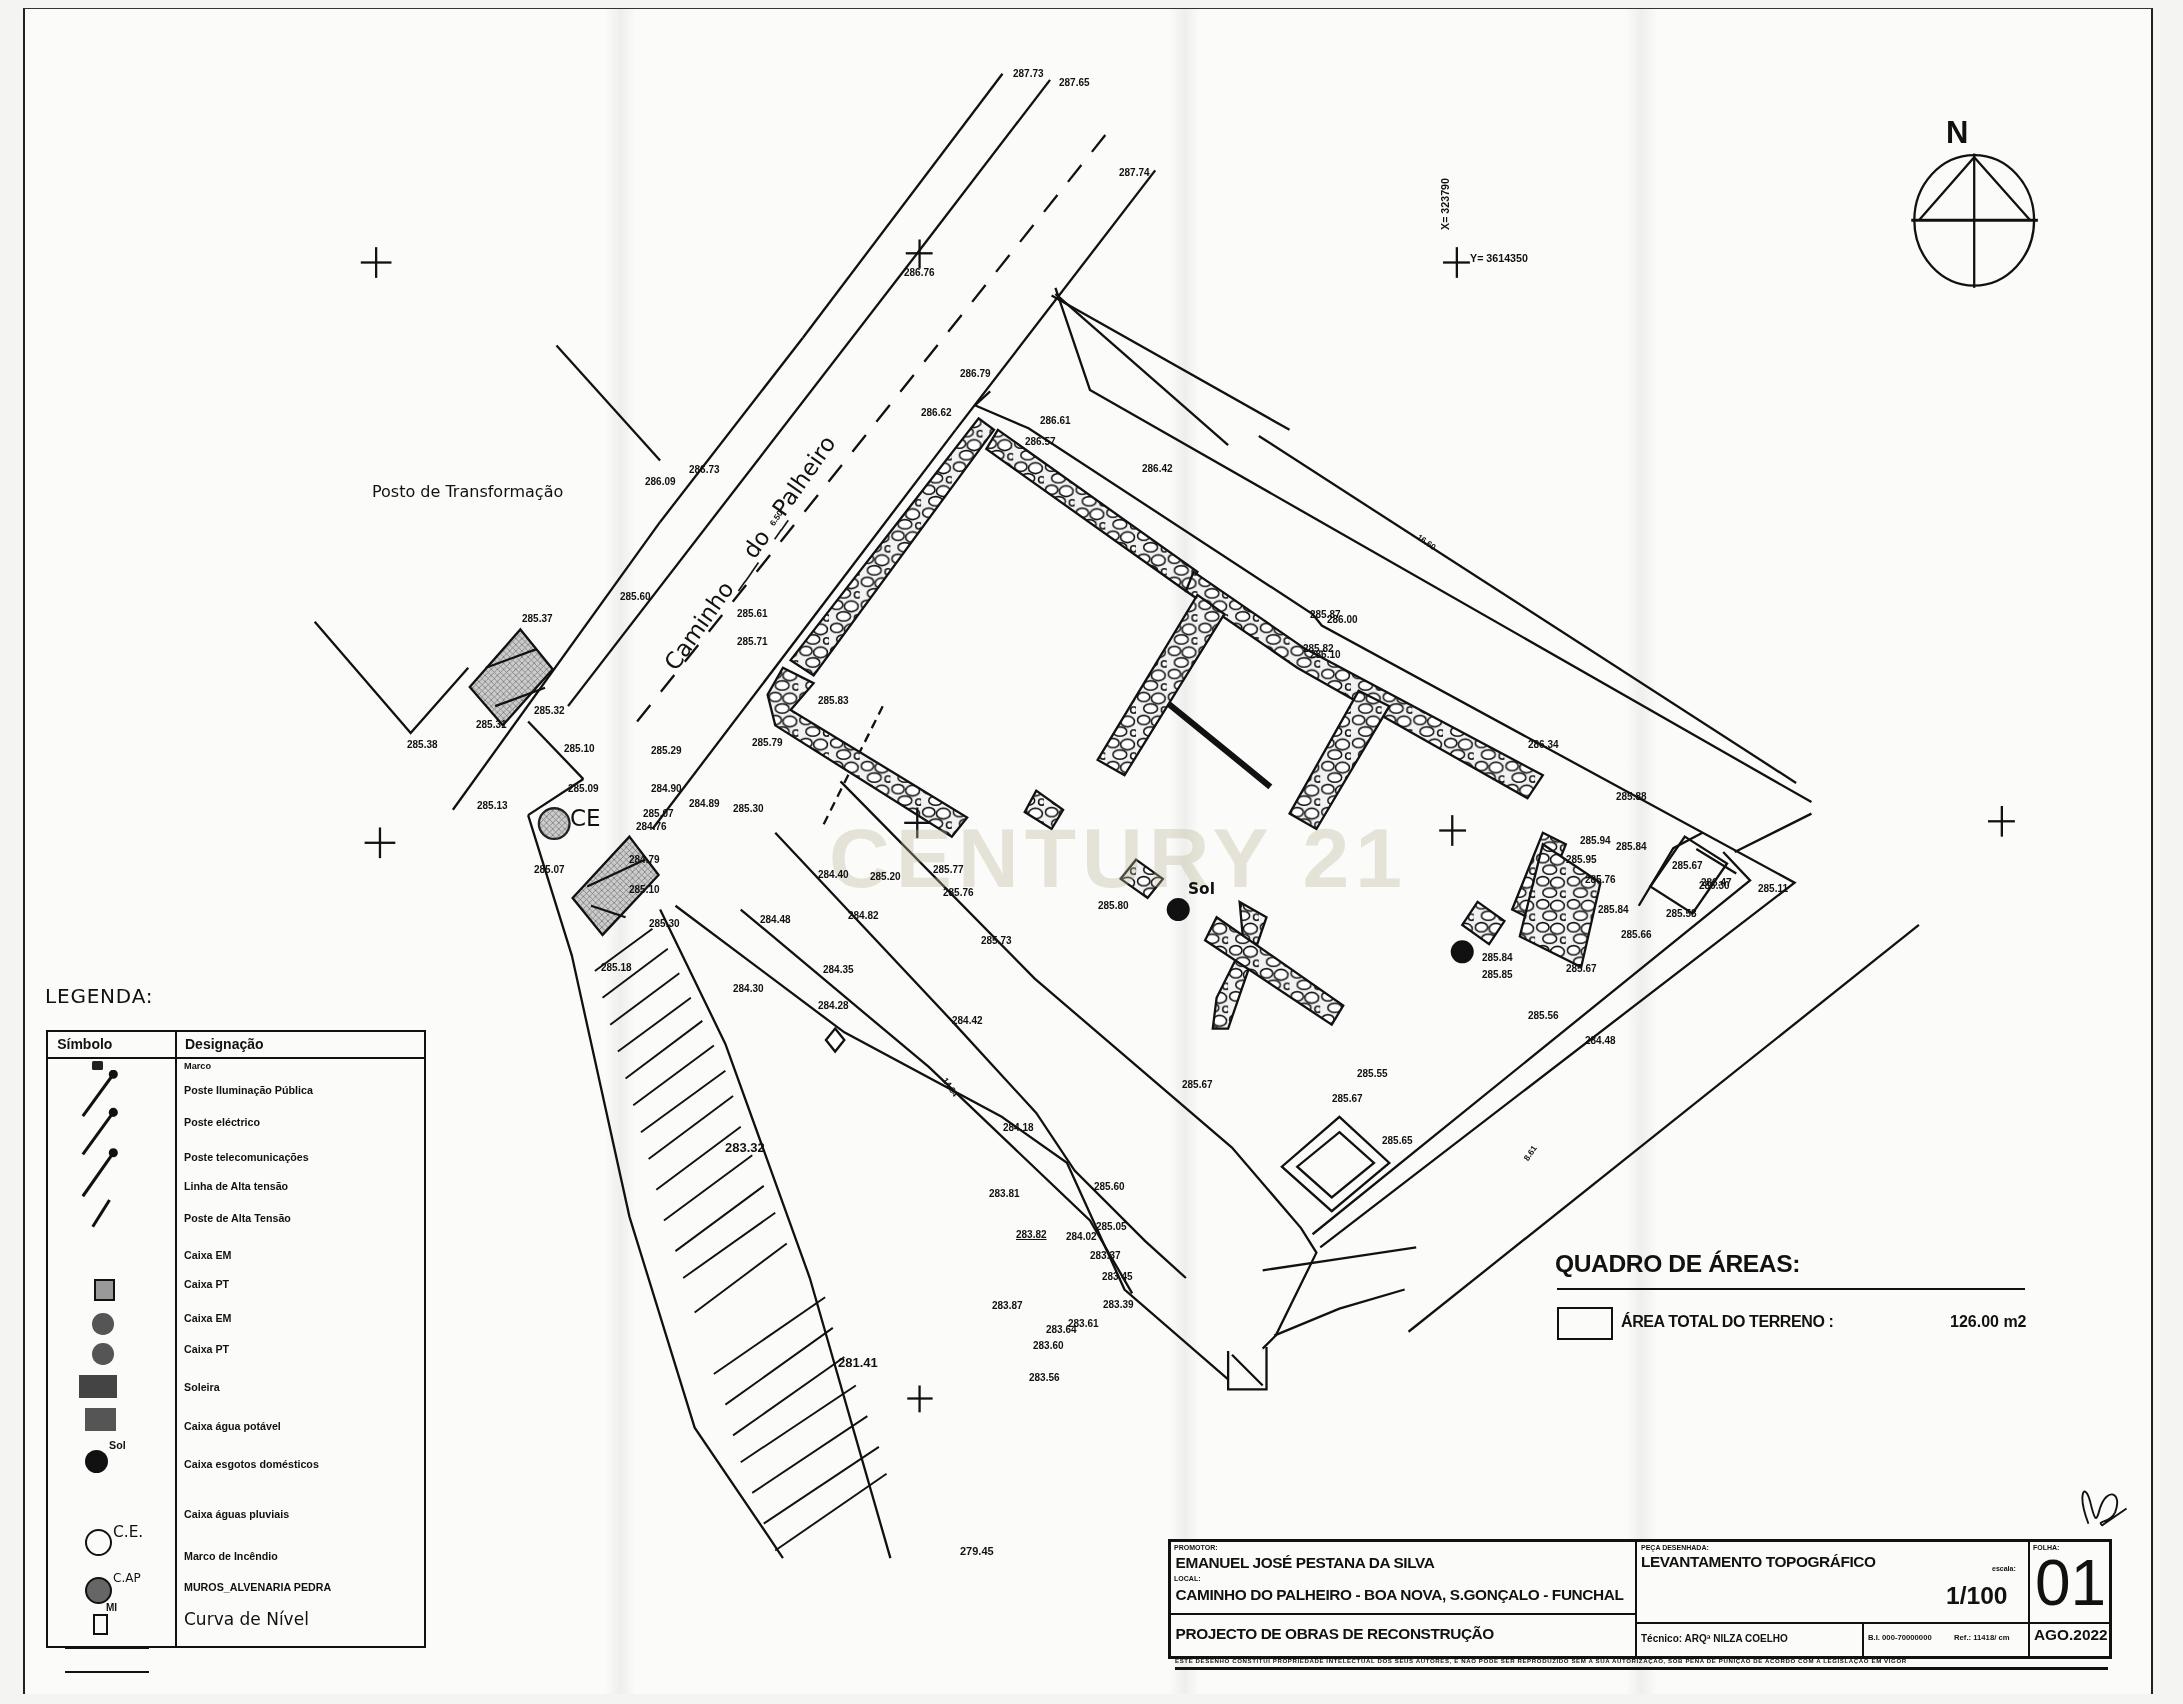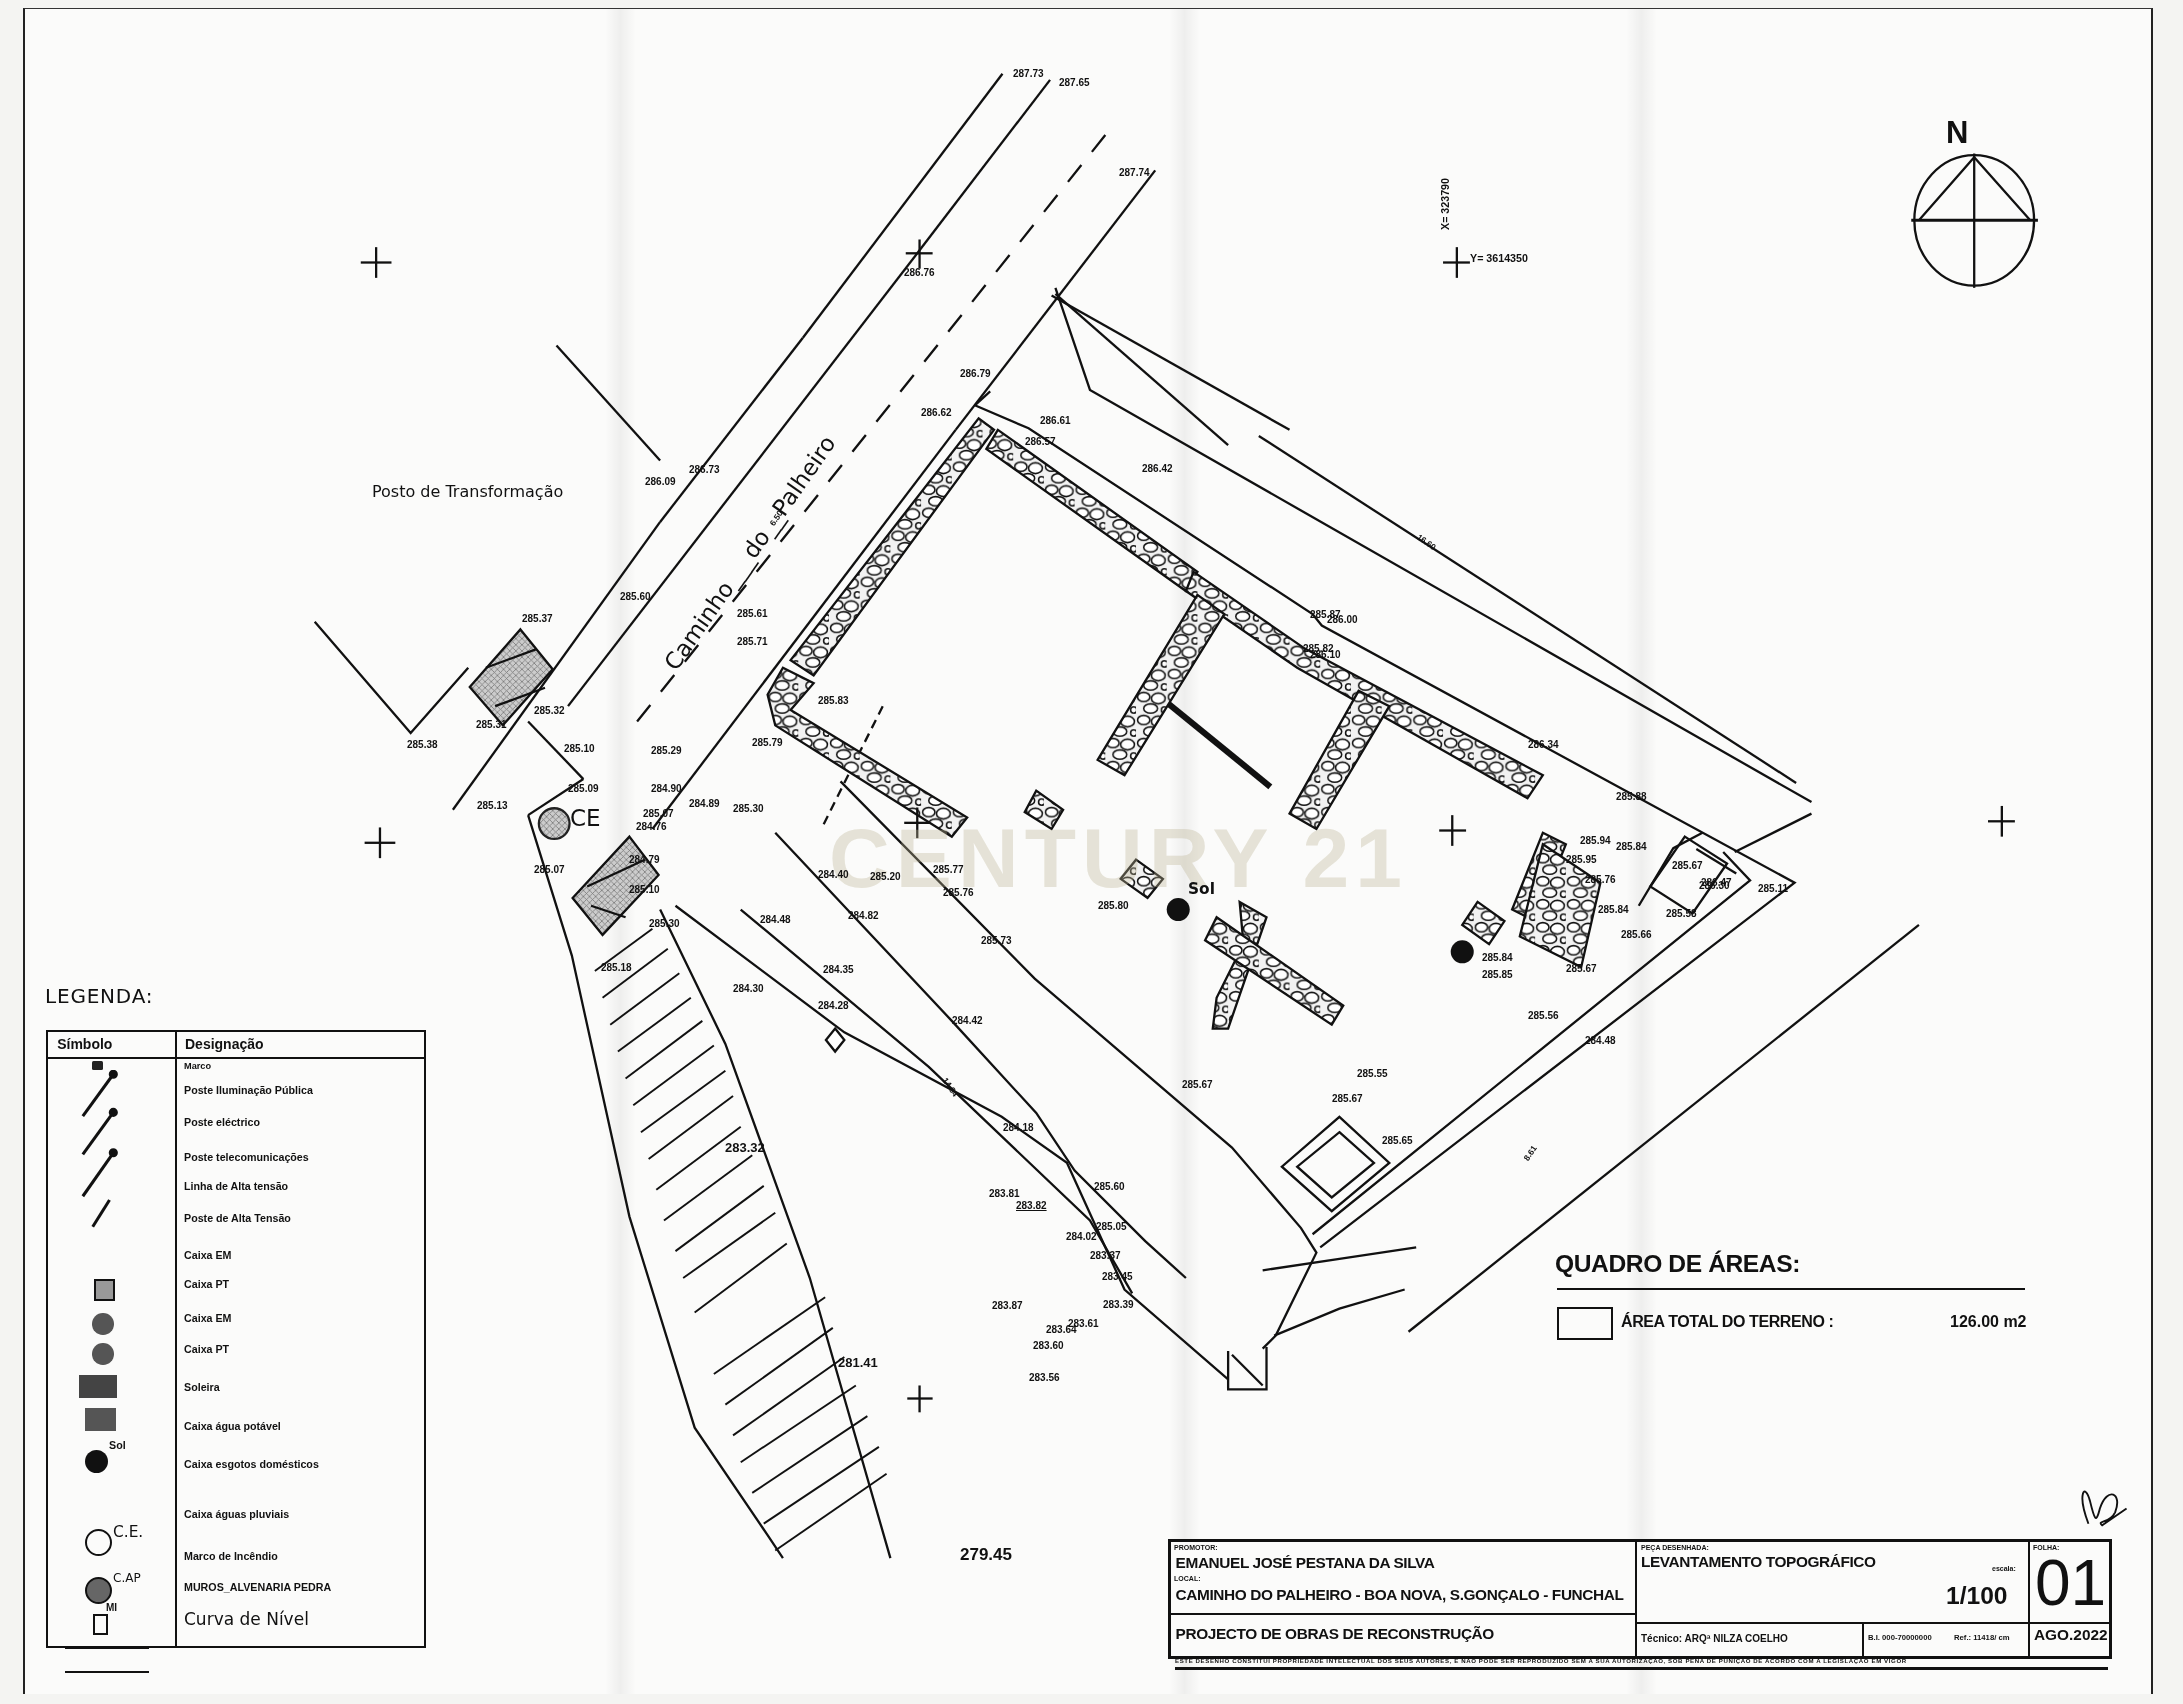--- a/index.html
+++ b/index.html
@@ -254,21 +254,21 @@
     <div class="lbl" style="left: 760px; top: 914px;">284.48</div>
     <div class="lbl" style="left: 848px; top: 910px;">284.82</div>
     <div class="lbl" style="left: 981px; top: 935px;">285.73</div>
     <div class="lbl" style="left: 823px; top: 964px;">284.35</div>
     <div class="lbl" style="left: 733px; top: 983px;">284.30</div>
     <div class="lbl" style="left: 818px; top: 1000px;">284.28</div>
     <div class="lbl" style="left: 952px; top: 1015px;">284.42</div>
     <div class="lbl" style="left: 1182px; top: 1079px;">285.67</div>
     <div class="lbl" style="left: 1003px; top: 1122px;">284.18</div>
     <div class="lbl" style="left: 989px; top: 1188px;">283.81</div>
-    <div class="lbl" style="left: 1016px; top: 1200px; text-decoration: underline;">283.82</div>
+    <div class="lbl" style="left: 1016px; top: 1229px; text-decoration: underline;">283.82</div>
     <div class="lbl" style="left: 1066px; top: 1231px;">284.02</div>
     <div class="lbl" style="left: 992px; top: 1300px;">283.87</div>
     <div class="lbl" style="left: 1068px; top: 1274px; margin-top: 44px;">283.61</div>
     <div class="lbl" style="left: 1102px; top: 1271px;">283.45</div>
     <div class="lbl" style="left: 1103px; top: 1299px;">283.39</div>
     <div class="lbl" style="left: 1046px; top: 1324px;">283.64</div>
     <div class="lbl" style="left: 1033px; top: 1340px;">283.60</div>
     <div class="lbl" style="left: 1029px; top: 1372px;">283.56</div>
     <div class="lbl" style="left: 1090px; top: 1250px;">283.37</div>
     <div class="lbl" style="left: 1096px; top: 1221px;">285.05</div>
@@ -294,21 +294,21 @@
     <div class="lbl" style="left: 1566px; top: 963px;">285.67</div>
     <div class="lbl" style="left: 1699px; top: 880px;">286.30</div>
     <div class="lbl" style="left: 1672px; top: 860px;">285.67</div>
     <div class="lbl" style="left: 1701px; top: 877px;">286.47</div>
     <div class="lbl" style="left: 1758px; top: 883px;">285.11</div>
     <div class="lbl" style="left: 1666px; top: 908px;">285.58</div>
     <div class="lbl" style="left: 1528px; top: 1010px;">285.56</div>
     <div class="lbl" style="left: 1585px; top: 1035px;">284.48</div>
     <div class="lbl" style="left: 725px; top: 1140px; font-size: 13px;">283.32</div>
     <div class="lbl" style="left: 838px; top: 1355px; font-size: 13px;">281.41</div>
-    <div class="lbl" style="left: 960px; top: 1545px; font-size: 17px;">279.45</div>
+    <div class="lbl" style="left: 960px; top: 1545px; font-size: 11px;">279.45</div>
   </div>
 
 <div class="legend-title">LEGENDA:</div>
 <div class="legend">
   <div class="hdr"></div>
   <div class="colsep"></div>
   <div class="h1">Símbolo</div>
   <div class="h2">Designação</div>
 
   <div class="sym" style="left:44px; top:29px; width:10.7px; height:9.2px; background:#222; border-radius:1.5px;"></div>

